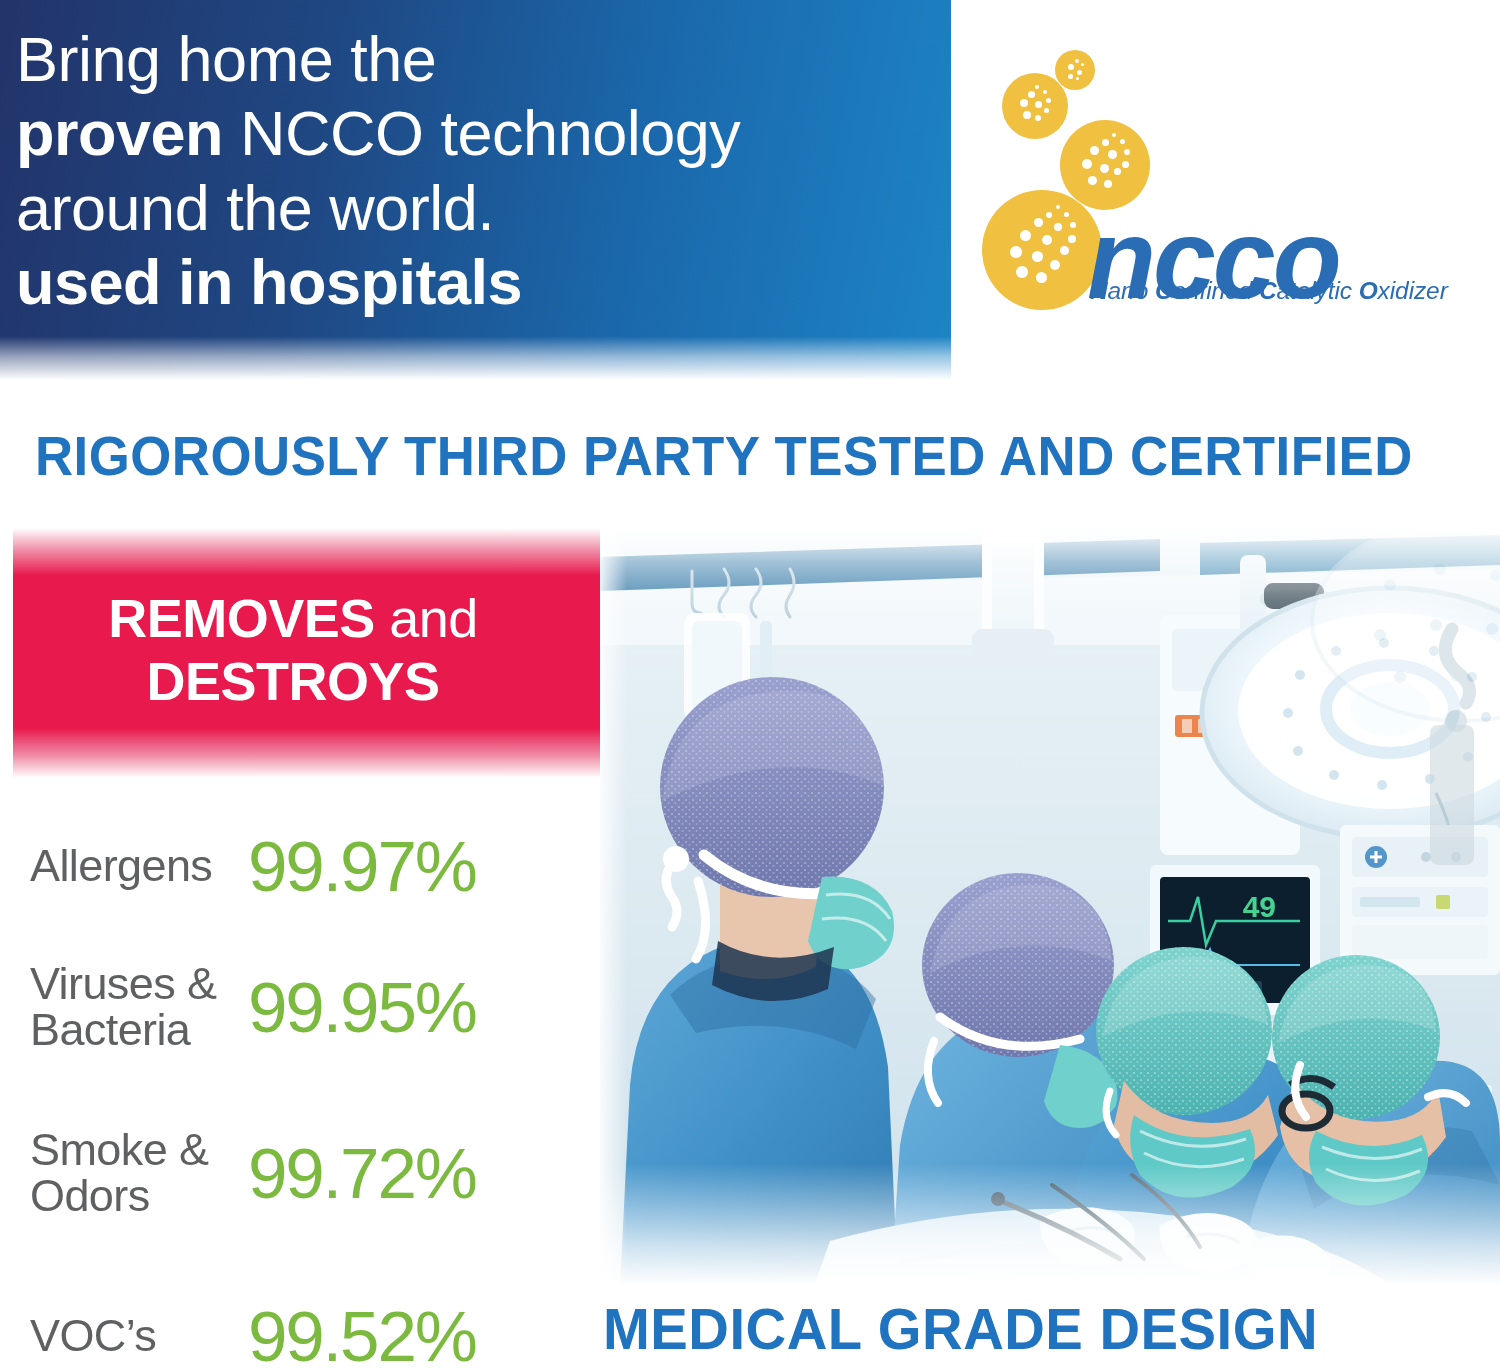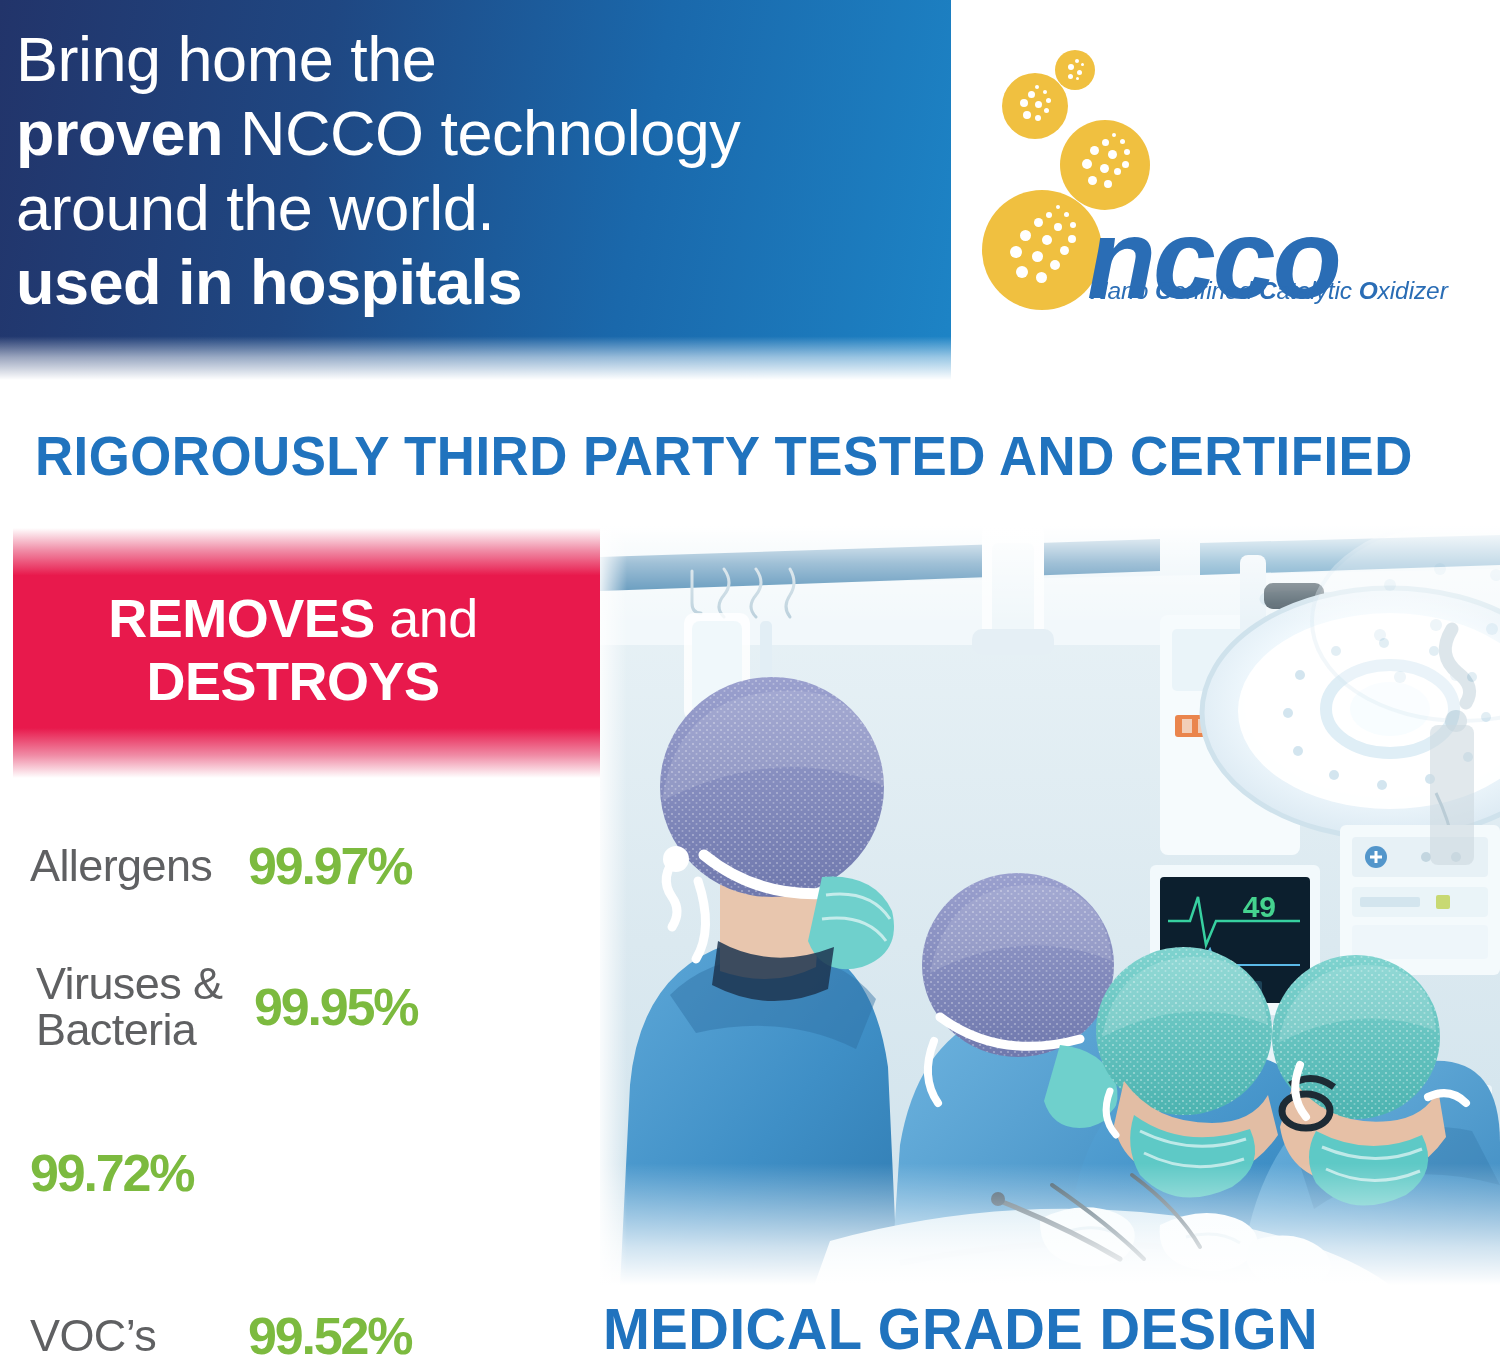--- a/index.html
+++ b/index.html
@@ -164,22 +164,22 @@
     width: 218px;
     color: #5f6062;
     font-size: 45px;
     line-height: 1.03;
     font-weight: 400;
     letter-spacing: -0.6px;
   }
   .stat-value {
     flex: 1;
     color: #7cba3f;
-    font-size: 52px;
-    font-weight: 700;
+    font-size: 71px;
+    font-weight: 400;
     letter-spacing: -2.2px;
     line-height: 1;
     white-space: nowrap;
   }
 
   
   .photo {
     position: absolute;
     left: 600px;
     top: 525px;
@@ -315,26 +315,28 @@
   </div>
 
   <div class="stats">
 
     <div class="stat-row r0">
       <div class="stat-label">Allergens</div>
       <div class="stat-value">99.97%</div>
     </div>
 
     <div class="stat-row r1">
-      <div class="stat-label" style="white-space:pre-line;margin-left:6px;">Viruses &amp;
+      <div class="stat-label" style="white-space:pre-line;">Viruses &amp;
 Bacteria</div>
       <div class="stat-value">99.95%</div>
     </div>
 
     <div class="stat-row r2">
+      <div class="stat-label" style="white-space:pre-line;">Smoke &amp;
+Odors</div>
       <div class="stat-value">99.72%</div>
     </div>
 
     <div class="stat-row r3">
       <div class="stat-label">VOC’s</div>
       <div class="stat-value">99.52%</div>
     </div>
   </div>
 
   <div class="photo">

